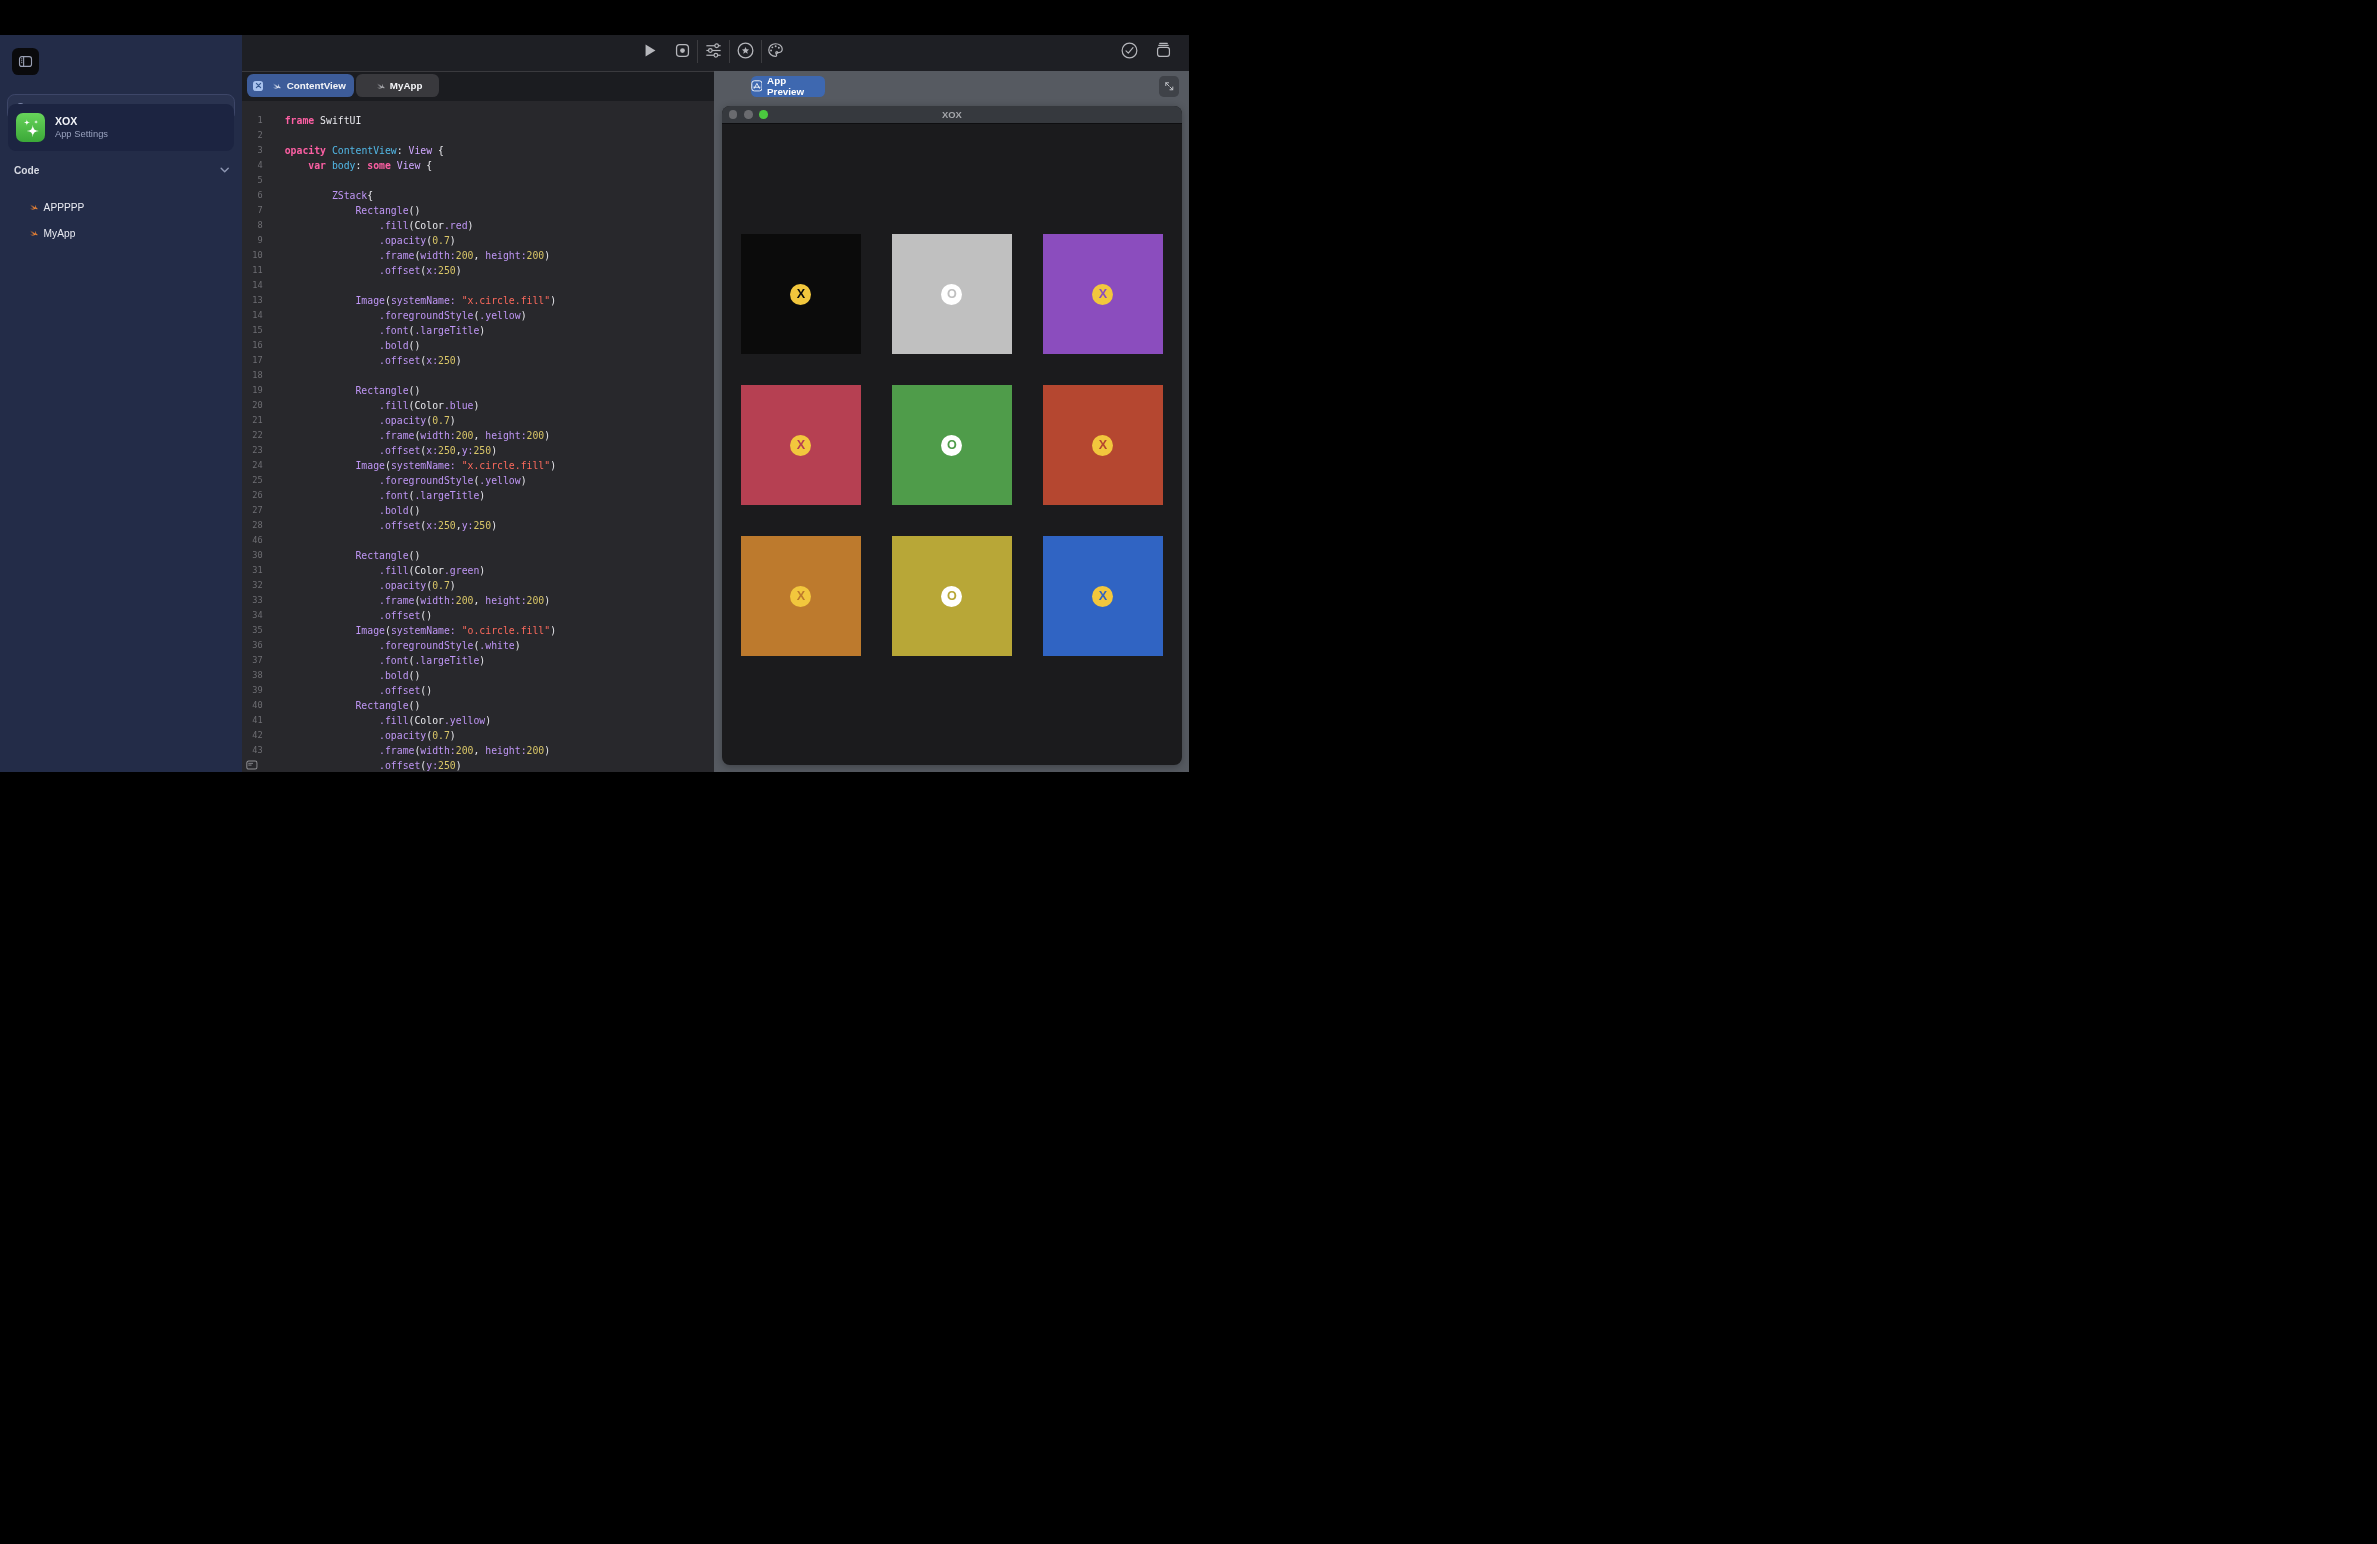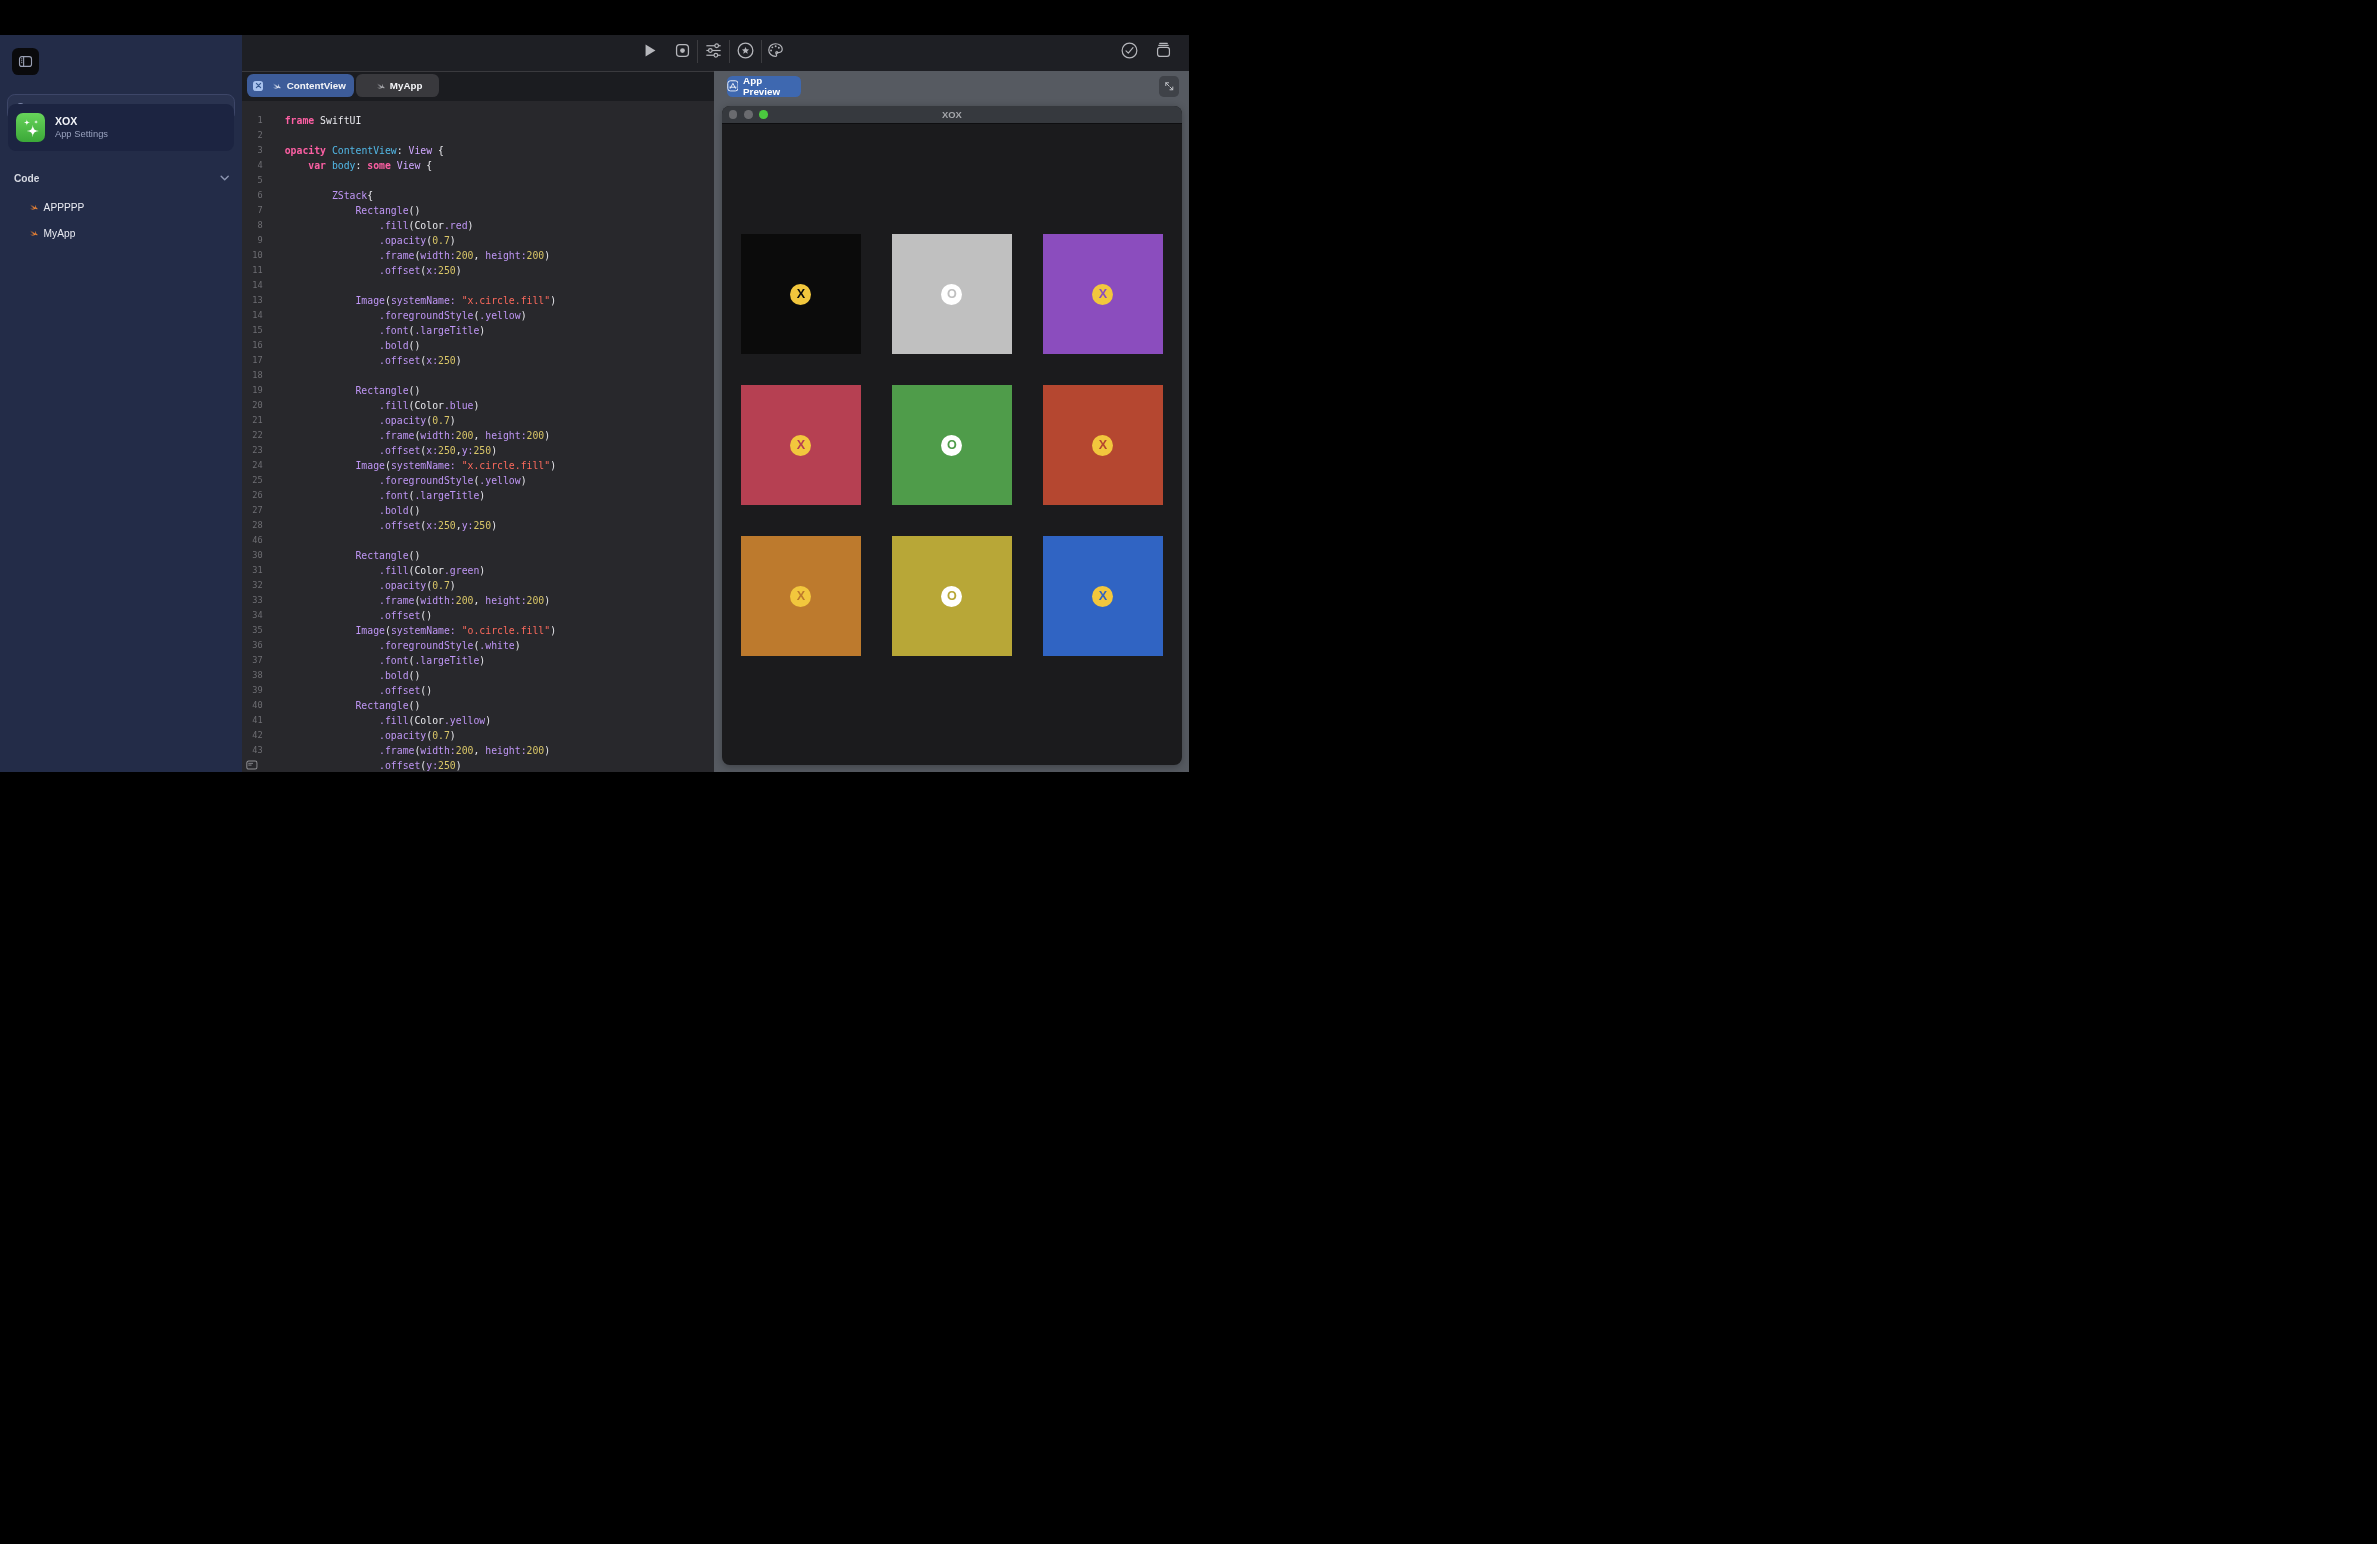--- a/index.html
+++ b/index.html
@@ -17,21 +17,21 @@
   .sb-search input{flex:1;background:transparent;border:none;outline:none;color:#d7dcea;
              font:10.6px "Liberation Sans",sans-serif;}
   .sb-search input::placeholder{color:#7b85a6;}
   .sb-search .mag{color:#7b85a6;}
   .app-card{position:absolute;left:7.9px;top:69px;width:226px;height:47px;border-radius:7.9px;background:#1c2441;
             display:flex;align-items:center;gap:9.4px;padding-left:8.6px;box-sizing:border-box;cursor:pointer;}
   .app-badge{width:29px;height:29px;border-radius:7px;background:linear-gradient(#67d45a,#3ba838);
              display:flex;align-items:center;justify-content:center;color:#fff;}
   .app-card .nm{font-size:10.6px;font-weight:bold;color:#f2f4f9;line-height:12.6px;}
   .app-card .sub{font-size:9.4px;color:#98a1bd;line-height:11.8px;}
-  .sec-row{position:absolute;left:14px;top:130px;width:215px;display:flex;align-items:center;justify-content:space-between;cursor:pointer;margin-top:8px;}
+  .sec-row{position:absolute;left:14px;top:130px;width:215px;display:flex;align-items:center;justify-content:space-between;cursor:pointer;}
   .sec-row .lbl{font-size:10.2px;font-weight:bold;color:#d6d9e2;}
   .sec-row .chev{color:#8d96b2;}
   .sb-item{position:absolute;left:26px;width:212px;height:20.4px;display:flex;align-items:center;gap:5px;cursor:pointer;}
   .sb-item .swift{color:#ee8433;}
   .sb-item .lbl{font-size:10.2px;color:#e9ebf2;}
   
   .toolbar{position:absolute;left:242px;top:35px;width:947px;height:36px;background:#1e1f24;}
   .tb-divider{position:absolute;left:242px;top:71px;width:472px;height:0.8px;background:#3a3a3e;}
   .title-block{position:absolute;left:7.9px;top:4.7px;}
   .title-block .t{font-size:11.4px;font-weight:bold;color:#ececf0;line-height:14px;margin-top:35px;}
@@ -467,21 +467,21 @@
             <svg width="11.8" height="10.2" viewBox="0 0 15 13">
               <use href="#i-note"></use>
             </svg>
           </span>
           <span class="ct"><span class="pl">                </span><span class="fn">.offset</span><span class="pl">(</span><span class="fn">y:</span><span class="nu">250</span><span class="pl">)</span></span>
         </div>
       </div>
   </div>
 
   <div class="preview">
-    <div class="pv-btn" style="background: rgb(62, 104, 176);">
+    <div class="pv-btn" style="background: rgb(62, 104, 176); margin-left: 24px;">
       <span>
           <svg width="11.8" height="11.8" viewBox="0 0 15 15">
             <use href="#i-appstore"></use>
           </svg>
         </span>
       <span class="lbl">App Preview</span>
     </div>
     <div class="pv-expand">
       <span>
           <svg width="12.6" height="12.6" viewBox="0 0 16 16">

